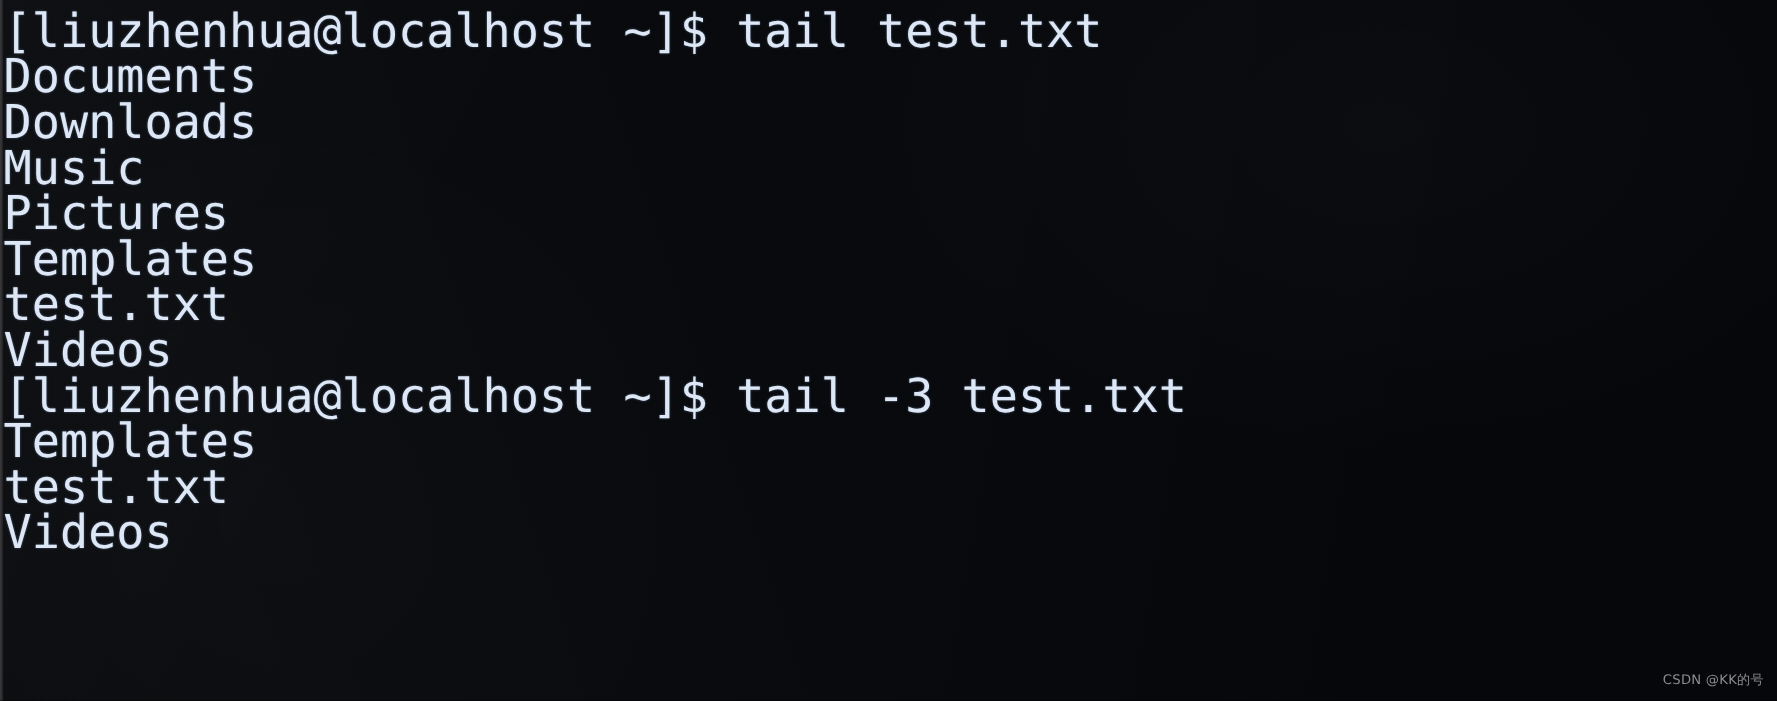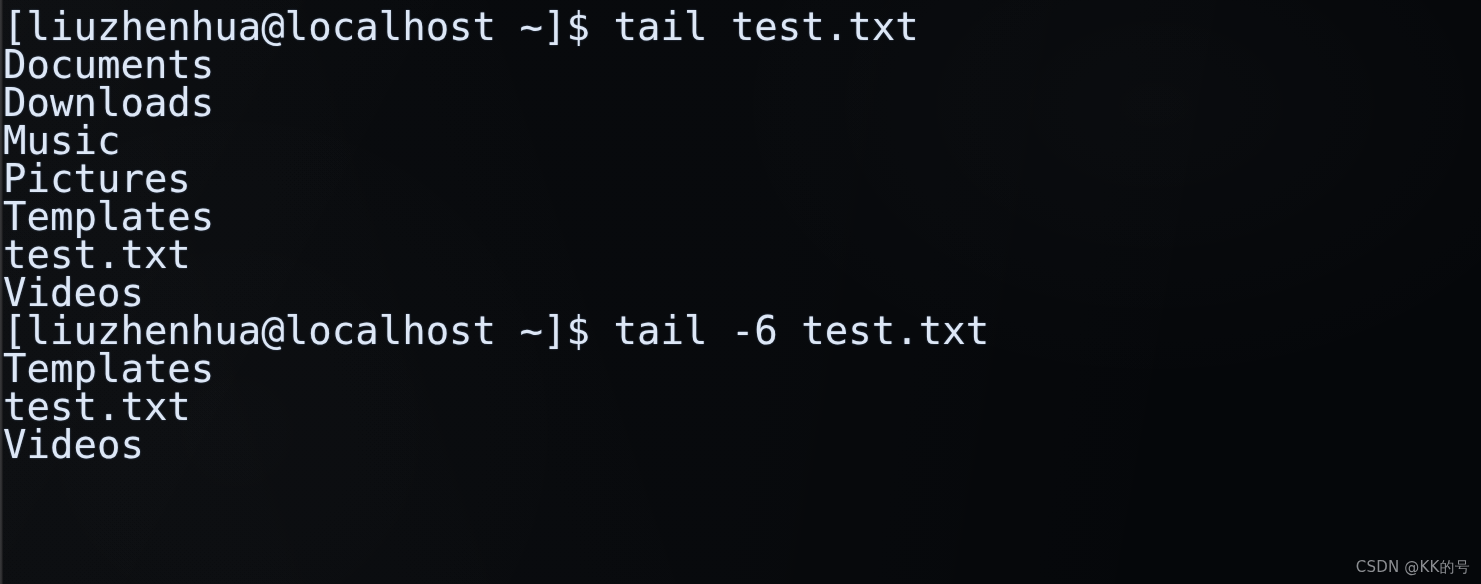--- a/index.html
+++ b/index.html
@@ -51,21 +51,21 @@
     color: #dde7f6;
     white-space: pre;
     text-shadow: 0 0 2px rgba(150,185,235,0.45);
   }
 
   #watermark {
     position: absolute;
     right: 11px;
     bottom: 8px;
     font-family: "DejaVu Sans", "Liberation Sans", sans-serif;
-    font-size: 15px;
+    font-size: 11px;
     line-height: 18px;
     color: #8b8d91;
     white-space: pre;
     letter-spacing: 0.2px;
   }
 </style>
 </head>
 <body>
 
 <div id="terminal">
@@ -75,21 +75,21 @@
   <div id="screen">
 
     <div class="line">[liuzhenhua@localhost ~]$ tail test.txt</div>
     <div class="line">Documents</div>
     <div class="line">Downloads</div>
     <div class="line">Music</div>
     <div class="line">Pictures</div>
     <div class="line">Templates</div>
     <div class="line">test.txt</div>
     <div class="line">Videos</div>
-    <div class="line">[liuzhenhua@localhost ~]$ tail -6 test.txt</div>
+    <div class="line">[liuzhenhua@localhost ~]$ tail -3 test.txt</div>
     <div class="line">Templates</div>
     <div class="line">test.txt</div>
     <div class="line">Videos</div>
 
   </div>
 
   <div id="watermark">CSDN @KK的号</div>
 
 </div>
 

